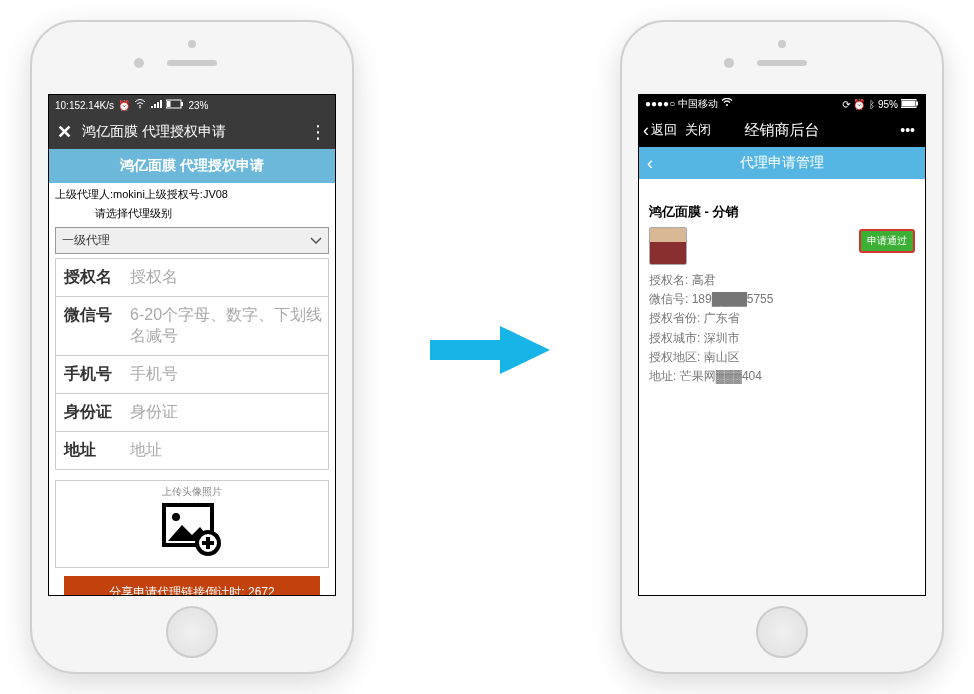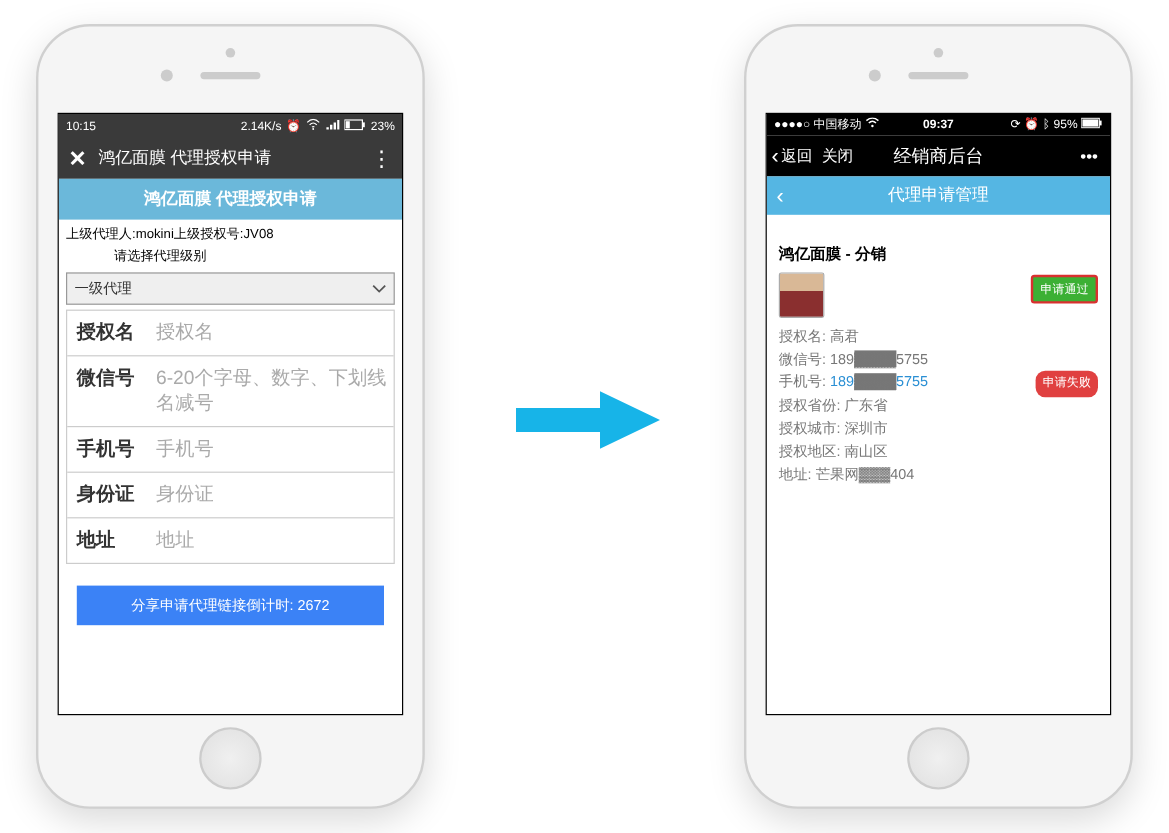--- a/index.html
+++ b/index.html
@@ -66,21 +66,20 @@
     overflow: hidden;
     border: 1px solid #000;
   }
   
   .status-android {
     height: 20px;
     background: #3a3a3a;
     color: #fff;
     font-size: 10px;
     display: flex;
-    justify-content: space-between;
     align-items: center;
     padding: 0 6px;
   }
   .status-android .right { display:flex; gap:4px; align-items:center;}
   .nav-android {
     height: 34px;
     background: #3a3a3a;
     color: #fff;
     display: flex;
     align-items: center;
@@ -147,21 +146,21 @@
     text-align: center;
     padding: 4px 2px 6px 2px;
   }
   .upload-box .caption {
     font-size: 10px;
     color: #888;
     margin-bottom: 2px;
   }
   .upload-box svg { width: 64px; height: 56px; }
   .pink-bar {
-    background: #3b82f6;
+    background: #c2410c;
     color: #fff;
     text-align: center;
     font-size: 12px;
     padding: 8px 4px;
     margin: 2px 15px;
   }
 
   
   .status-ios {
     height: 18px;
@@ -339,20 +338,30 @@
         <div class="label">身份证</div>
         <div class="placeholder">身份证</div>
       </div>
       <div class="form-row">
         <div class="label">地址</div>
         <div class="placeholder">地址</div>
       </div>
     </div>
 
     <div class="upload-row">
+      <div class="upload-box">
+        <div class="caption">上传头像照片</div>
+        <svg viewBox="0 0 64 56">
+          <rect x="4" y="4" width="48" height="40" fill="none" stroke="#000" stroke-width="4"></rect>
+          <circle cx="16" cy="16" r="4" fill="#000"></circle>
+          <path d="M8 40 L22 24 L32 34 L40 26 L48 36 L48 40 Z" fill="#000"></path>
+          <circle cx="48" cy="42" r="11" fill="#fff" stroke="#000" stroke-width="4"></circle>
+          <path d="M48 36 v12 M42 42 h12" stroke="#000" stroke-width="4"></path>
+        </svg>
+      </div>
     </div>
 
     <div class="pink-bar">
       <span>分享申请代理链接倒计时:</span>
       <span>2672</span>
     </div>
 
   </div>
   <div class="phone-home"></div>
 </div>
@@ -375,21 +384,20 @@
       <span style="z-index:1">
         <span>●●●●○</span>
         <span>中国移动</span>
         <span>
           <svg width="12" height="9" viewBox="0 0 12 9">
               <path d="M1 2.5 Q6 -2 11 2.5 M3 4.5 Q6 1.5 9 4.5" stroke="#fff" fill="none" stroke-width="1.2"></path>
               <circle cx="6" cy="7" r="1" fill="#fff"></circle>
             </svg>
         </span>
       </span>
-      <span class="center">09:37</span>
       <span style="z-index:1; display:flex; gap:3px; align-items:center;">
         <span>⟳</span>
         <span>⏰</span>
         <span>ᛒ</span>
         <span>95%</span>
         <span>
           <svg width="18" height="9" viewBox="0 0 18 9">
               <rect x="0" y="0.5" width="15" height="8" stroke="#fff" fill="none"></rect>
               <rect x="15" y="2.5" width="2" height="4" fill="#fff"></rect>
               <rect x="1" y="1.5" width="13" height="6" fill="#fff"></rect>
@@ -422,25 +430,20 @@
       </div>
 
       <div class="kv">
         <span class="k">授权名:</span>
         <span class="v">高君</span>
       </div>
       <div class="kv">
         <span class="k">微信号:</span>
         <span class="v"><span>189</span><span style="background:#777;color:#777;">▓▓▓▓</span><span>5755</span></span>
       </div>
-      <div class="kv" style="position:relative;">
-        <span class="k">手机号:</span>
-        <span class="v blue"><span>189</span><span style="background:#777;color:#777;">▓▓▓▓</span><span>5755</span></span>
-        <span class="badge-fail" style="top:0;">申请失败</span>
-      </div>
       <div class="kv">
         <span class="k">授权省份:</span>
         <span class="v">广东省</span>
       </div>
       <div class="kv">
         <span class="k">授权城市:</span>
         <span class="v">深圳市</span>
       </div>
       <div class="kv">
         <span class="k">授权地区:</span>

